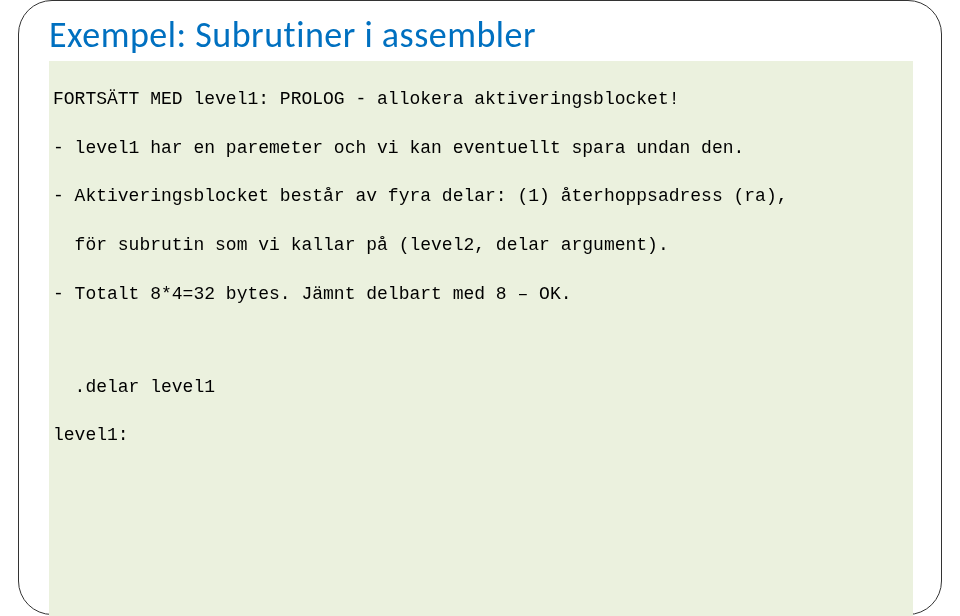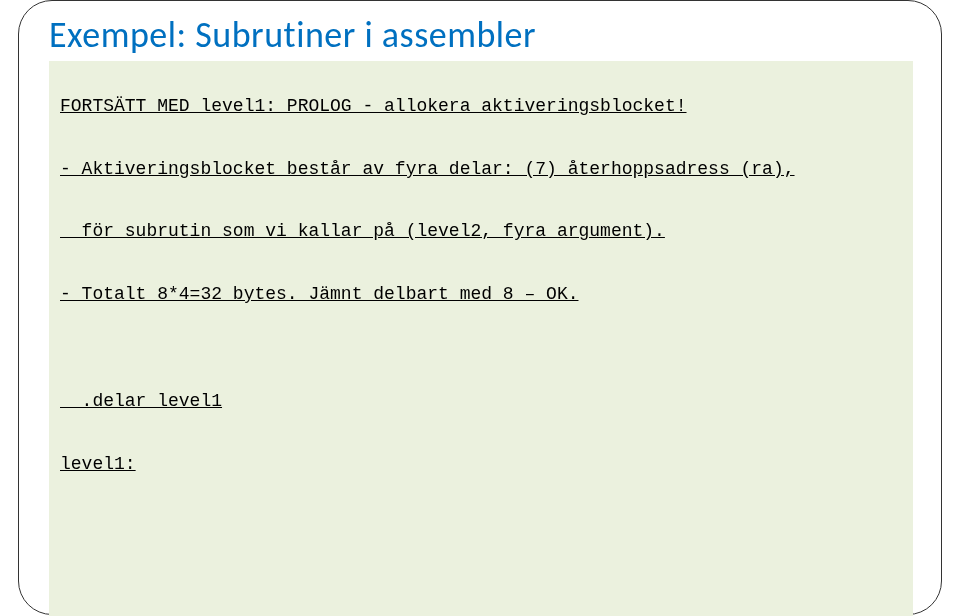--- a/index.html
+++ b/index.html
@@ -38,40 +38,40 @@
   .body {
     background: #ebf1de;
     color: #000;
     font-family: "Consolas", "Courier New", monospace;
     font-size: 18px;
     line-height: 1.35;
     padding: 2px 4px 4px 4px;
     white-space: pre;
   }
   .para {
-    margin: 7px;
+    margin: 0;
     padding: 0;
-    text-decoration: underline;
   }
   .code-block {
     margin-top: 20px;
   }
 </style>
 </head>
 <body>
 
 <div class="slide">
   <div class="frame">
 
     <h1 class="title">Exempel: Subrutiner i assembler</h1>
 
     <div class="body">
 <div class="para">FORTSÄTT MED level1: PROLOG - allokera aktiveringsblocket!</div>
-<div class="para">- Aktiveringsblocket består av fyra delar: (7) återhoppsadress (ra),</div>
-<div class="para">  för subrutin som vi kallar på (level2, fyra argument).</div>
+<div class="para">- level1 har en paremeter och vi kan eventuellt spara undan den.</div>
+<div class="para">- Aktiveringsblocket består av fyra delar: (1) återhoppsadress (ra),</div>
+<div class="para">  för subrutin som vi kallar på (level2, delar argument).</div>
 <div class="para">- Totalt 8*4=32 bytes. Jämnt delbart med 8 – OK.</div>
 <div class="code-block">
 <div class="para">  .delar level1</div>
 <div class="para">level1:</div>
 
 
 
 
 
 

